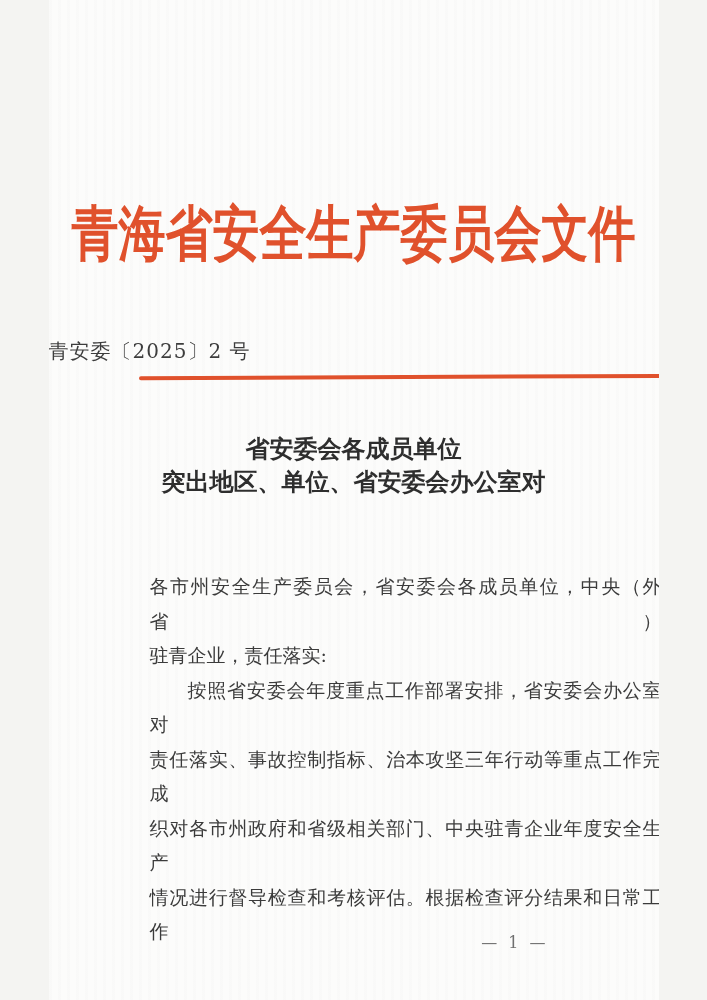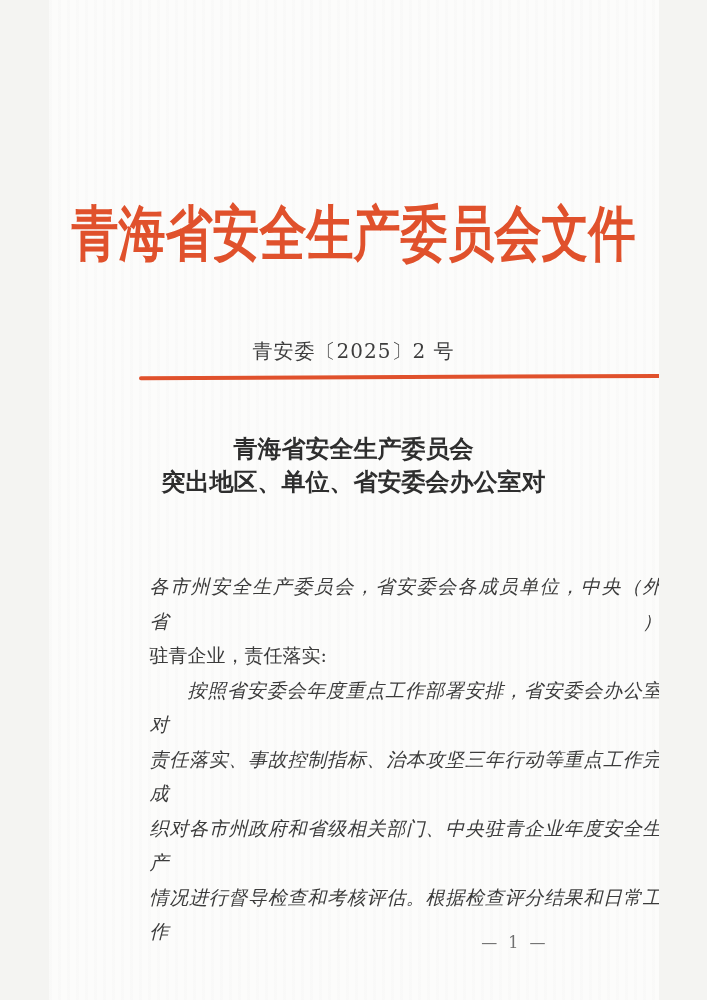--- a/index.html
+++ b/index.html
@@ -45,21 +45,20 @@
     transform: scaleY(1.27);
     transform-origin: center top;
     white-space: nowrap;
   }
 
   .doc-number {
     position: absolute;
     top: 338px;
     left: 0;
     width: 100%;
-    text-align: center;
     font-size: 20px;
     color: #3d3d3d;
     letter-spacing: 1px;
   }
 
   .red-divider {
     position: absolute;
     top: 375px;
     left: 90px;
     width: 530px;
@@ -92,21 +91,20 @@
   }
 
   .body-line {
     white-space: nowrap;
   }
 
   .body-line.justify {
     white-space: normal;
     text-align: justify;
     text-align-last: justify;
-    font-style: italic;
   }
 
   .body-line.indent {
     text-indent: 2em;
   }
 
   .page-number {
     position: absolute;
     top: 933px;
     right: 110px;
@@ -121,21 +119,21 @@
 
 <div class="page">
 
   <div class="red-header">青海省安全生产委员会文件</div>
 
   <div class="doc-number">青安委〔2025〕2 号</div>
 
   <div class="red-divider"></div>
 
   <div class="doc-title">
-      <div class="title-line">青海省安全生产委员会</div>
+      <div class="title-line">省安委会各成员单位</div>
       <div class="title-line">突出地区、单位、省安委会办公室对</div>
     </div>
 
   <div class="doc-body">
       <div class="body-line justify">各市州安全生产委员会，省安委会各成员单位，中央（外省）</div>
       <div class="body-line">驻青企业，责任落实:</div>
       <div class="body-line justify indent">按照省安委会年度重点工作部署安排，省安委会办公室对</div>
       <div class="body-line justify">责任落实、事故控制指标、治本攻坚三年行动等重点工作完成</div>
       <div class="body-line justify">织对各市州政府和省级相关部门、中央驻青企业年度安全生产</div>
       <div class="body-line justify">情况进行督导检查和考核评估。根据检查评分结果和日常工作</div>

